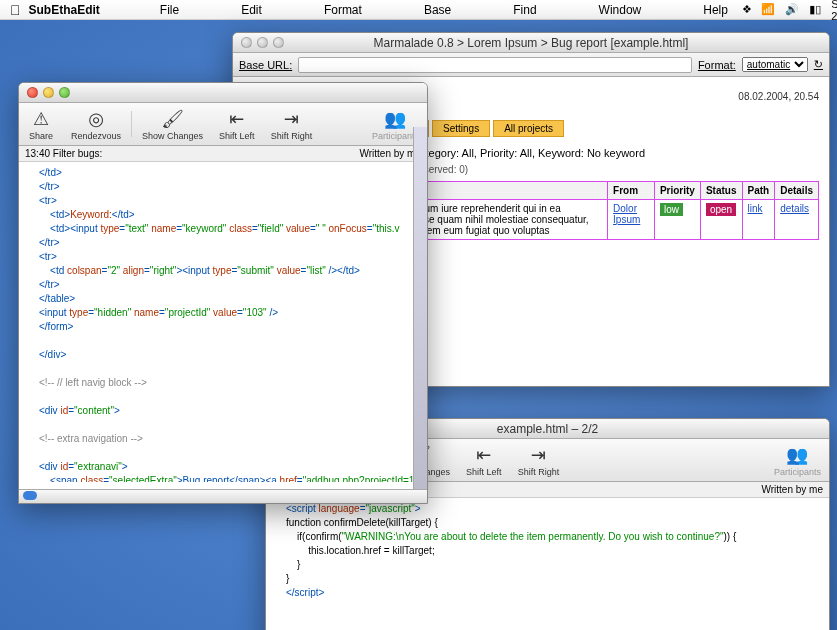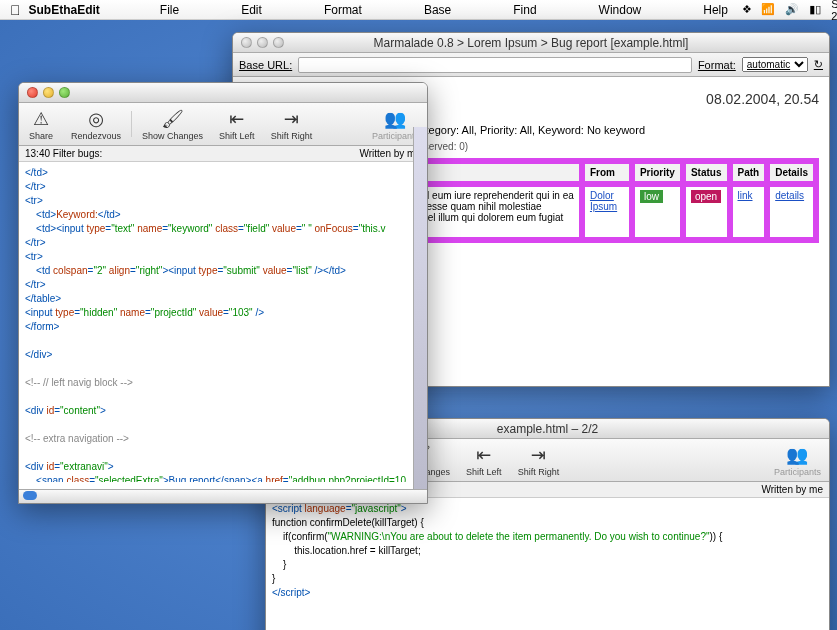--- a/index.html
+++ b/index.html
@@ -26,45 +26,45 @@
 
 
 #safari { left: 232px; top: 32px; width: 598px; height: 355px; }
 #safari .urlbar { background: linear-gradient(#f5f5f5, #e2e2e2); height: 24px; display: flex; align-items: center; padding: 0 6px; gap: 6px; border-bottom: 1px solid #aaa; font-size: 11px; text-decoration: underline; }
 #safari .urlbar input { flex: 1; height: 16px; font-size: 11px; padding: 0 4px; border: 1px solid #aaa; border-radius: 2px; }
 #safari .urlbar select { font-size: 10px; }
 .page { background: #fff; height: calc(100% - 44px); overflow: auto; font-size: 11px; }
 .page-inner { padding: 8px 10px; }
 .crumb { font-size: 13px; padding: 6px 0; }
 .crumb b { font-size: 15px; }
-.date-right { float: right; font-size: 14px; color: #333; }
+.date-right { float: right; font-size: 10px; color: #333; }
 .extra-nav { margin: 6px 0; display: flex; gap: 3px; }
 .extra-nav a { background: #f7c34a; color: #000; text-decoration: none; padding: 2px 10px; font-size: 10px; border: 1px solid #d49a1f; }
 .extra-nav a.sel { background: #e4952a; color: #fff; }
 .filter-line { margin: 8px 0 4px; font-size: 11px; }
 .filter-line b { font-size: 13px; }
 .matches { font-size: 10px; color: #555; margin-bottom: 6px; }
 table.bugs { border-collapse: collapse; width: 100%; font-size: 10px; }
-table.bugs th, table.bugs td { border: 6px solid #d946ef; padding: 3px 5px; vertical-align: top; text-align: left; }
+table.bugs th, table.bugs td { border: 1px solid #d946ef; padding: 3px 5px; vertical-align: top; text-align: left; }
 table.bugs th { background: #f2f2f2; font-weight: bold; }
 .badge { color: #fff; padding: 1px 4px; font-size: 10px; display: inline-block; text-align: center; }
 .badge.low { background: #3a9a3a; }
 .badge.open { background: #be185d; }
 a.lnk { color: #1a4fc4; text-decoration: underline; }
 
 
 #ed1 { left: 18px; top: 82px; width: 410px; height: 422px; z-index: 5; }
 .toolbar { background: linear-gradient(#fafafa, #e3e3e3); padding: 4px 0; display: flex; align-items: flex-end; border-bottom: 1px solid #aaa; }
 .tool { display: flex; flex-direction: column; align-items: center; font-size: 9px; color: #333; padding: 0 8px; cursor: default; }
 .tool .ico { width: 28px; height: 24px; display: flex; align-items: center; justify-content: center; font-size: 18px; }
 .tool.right { margin-left: auto; color: #999; }
 .sep { width: 1px; background: #ccc; align-self: stretch; margin: 4px 2px; }
 .statusline { background: #f0f0f0; border-bottom: 1px solid #ccc; font-size: 10px; display: flex; padding: 2px 6px; }
 .statusline .r { margin-left: auto; }
-.code { font-family: Monaco, monospace; font-size: 10px; line-height: 14px; padding: 4px 6px; white-space: pre; overflow: auto; height: calc(100% - 100px); }
+.code { font-family: Monaco, monospace; font-size: 10px; line-height: 14px; padding: 4px 20px; white-space: pre; overflow: auto; height: calc(100% - 100px); }
 .code .tag { color: #0050b0; }
 .code .attr { color: #b03000; }
 .code .str { color: #008a00; }
 .code .cmt { color: #888; }
 .bottom-status { position: absolute; bottom: 0; left: 0; right: 0; height: 14px; background: linear-gradient(#f9f9f9,#dcdcdc); border-top: 1px solid #aaa; }
 .bottom-status .badge-tiny { position: absolute; left: 4px; top: 1px; background: #3a7fd9; color: #fff; border-radius: 6px; font-size: 8px; padding: 0 6px; }
 .scroll-thumb { position: absolute; right: 0; width: 14px; background: linear-gradient(#dde,#bbc); border-left: 1px solid #aaa; }
 
 
 #ed2 { left: 265px; top: 418px; width: 565px; height: 246px; z-index: 2; }
@@ -107,20 +107,27 @@
     <span>Format:</span>
     <select><option>automatic</option></select>
     <span>↻</span>
   </div>
   <div class="page">
     <div class="page-inner">
       <div class="crumb">
         <span class="date-right">08.02.2004, 20.54</span>
         <span>Marmalade 0.8 &gt;</span>
         <b>Bug report</b>
+      </div>
+      <div class="extra-nav">
+        <a href="#" class="sel">Bug report</a>
+        <a href="#">Add a bug</a>
+        <a href="#">Todo</a>
+        <a href="#">Settings</a>
+        <a href="#">All projects</a>
       </div>
       <div class="filter-line">
         <b>Lorem Ipsum</b>
         <span>&gt;&gt; Status: open, Category: All, Priority: All, Keyword: No keyword</span>
       </div>
       <div class="matches">Total matches: 1 (Open: 1, Closed: 0, Reserved: 0)</div>
       <table class="bugs">
         <tbody>
             <tr>
           <th>ID</th>

